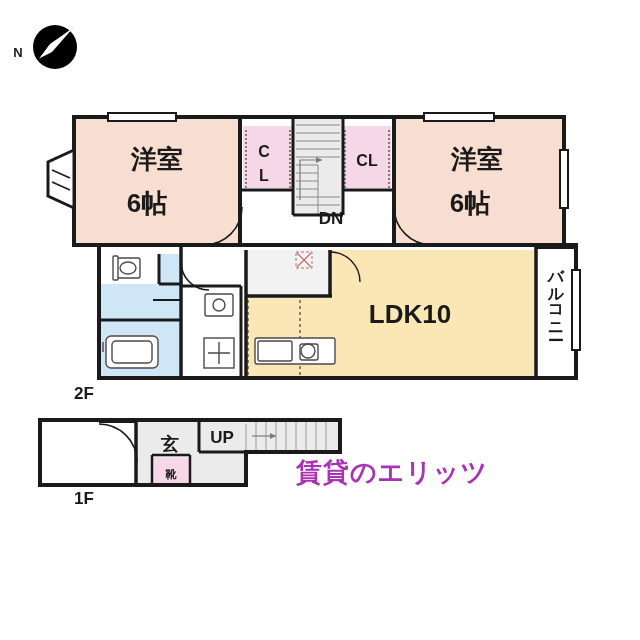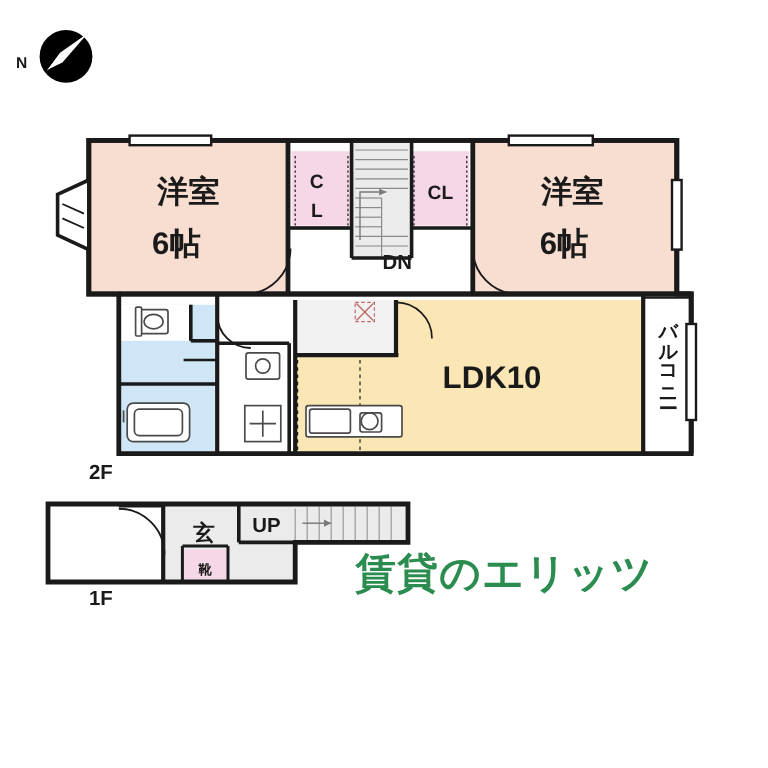--- a/index.html
+++ b/index.html
@@ -31,23 +31,23 @@
     font-size: 16px;
   }
   .vert {
     writing-mode: vertical-rl;
     text-orientation: upright;
   }
   .wm {
     position: absolute;
     left: 296px;
     top: 455px;
-    font-size: 34px;
+    font-size: 26px;
     font-weight: bold;
-    color: #15803d;
+    color: #a21caf;
     letter-spacing: 1px;
     opacity: 0.9;
   }
 </style>
 </head>
 <body>
 
 <svg id="floorplan" viewBox="0 0 640 640" xmlns="http://www.w3.org/2000/svg">
 
   <g>

